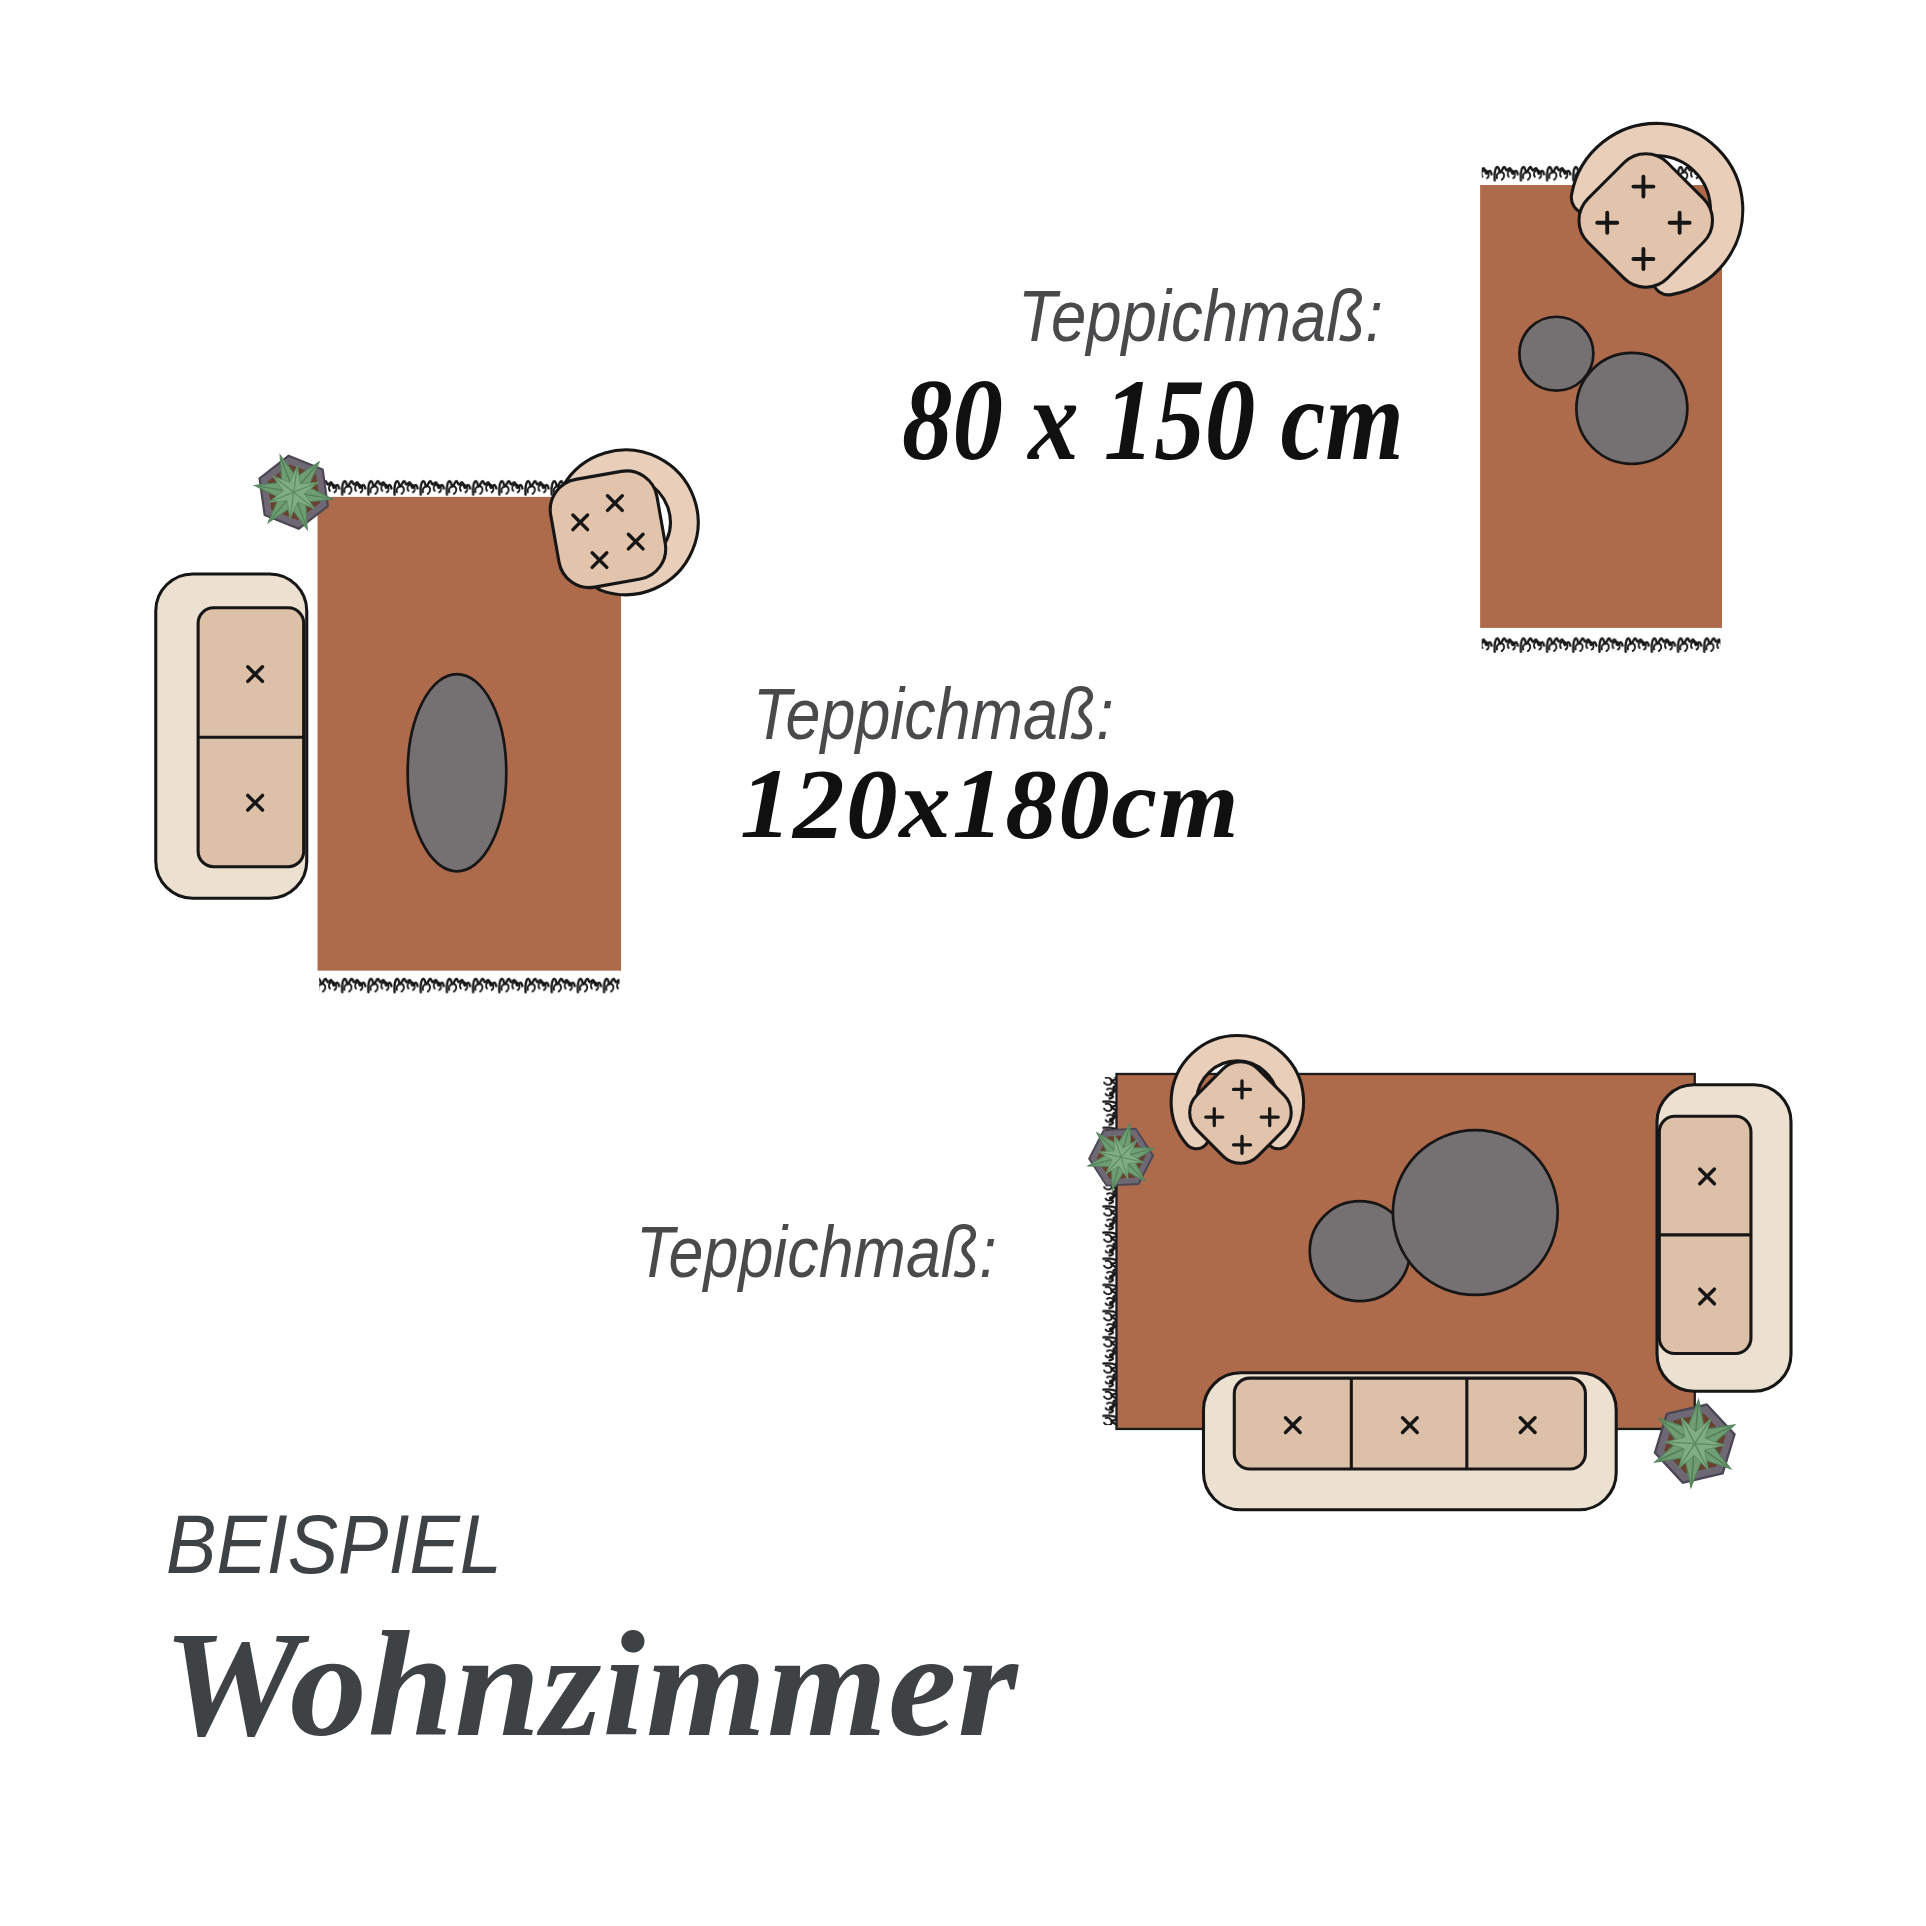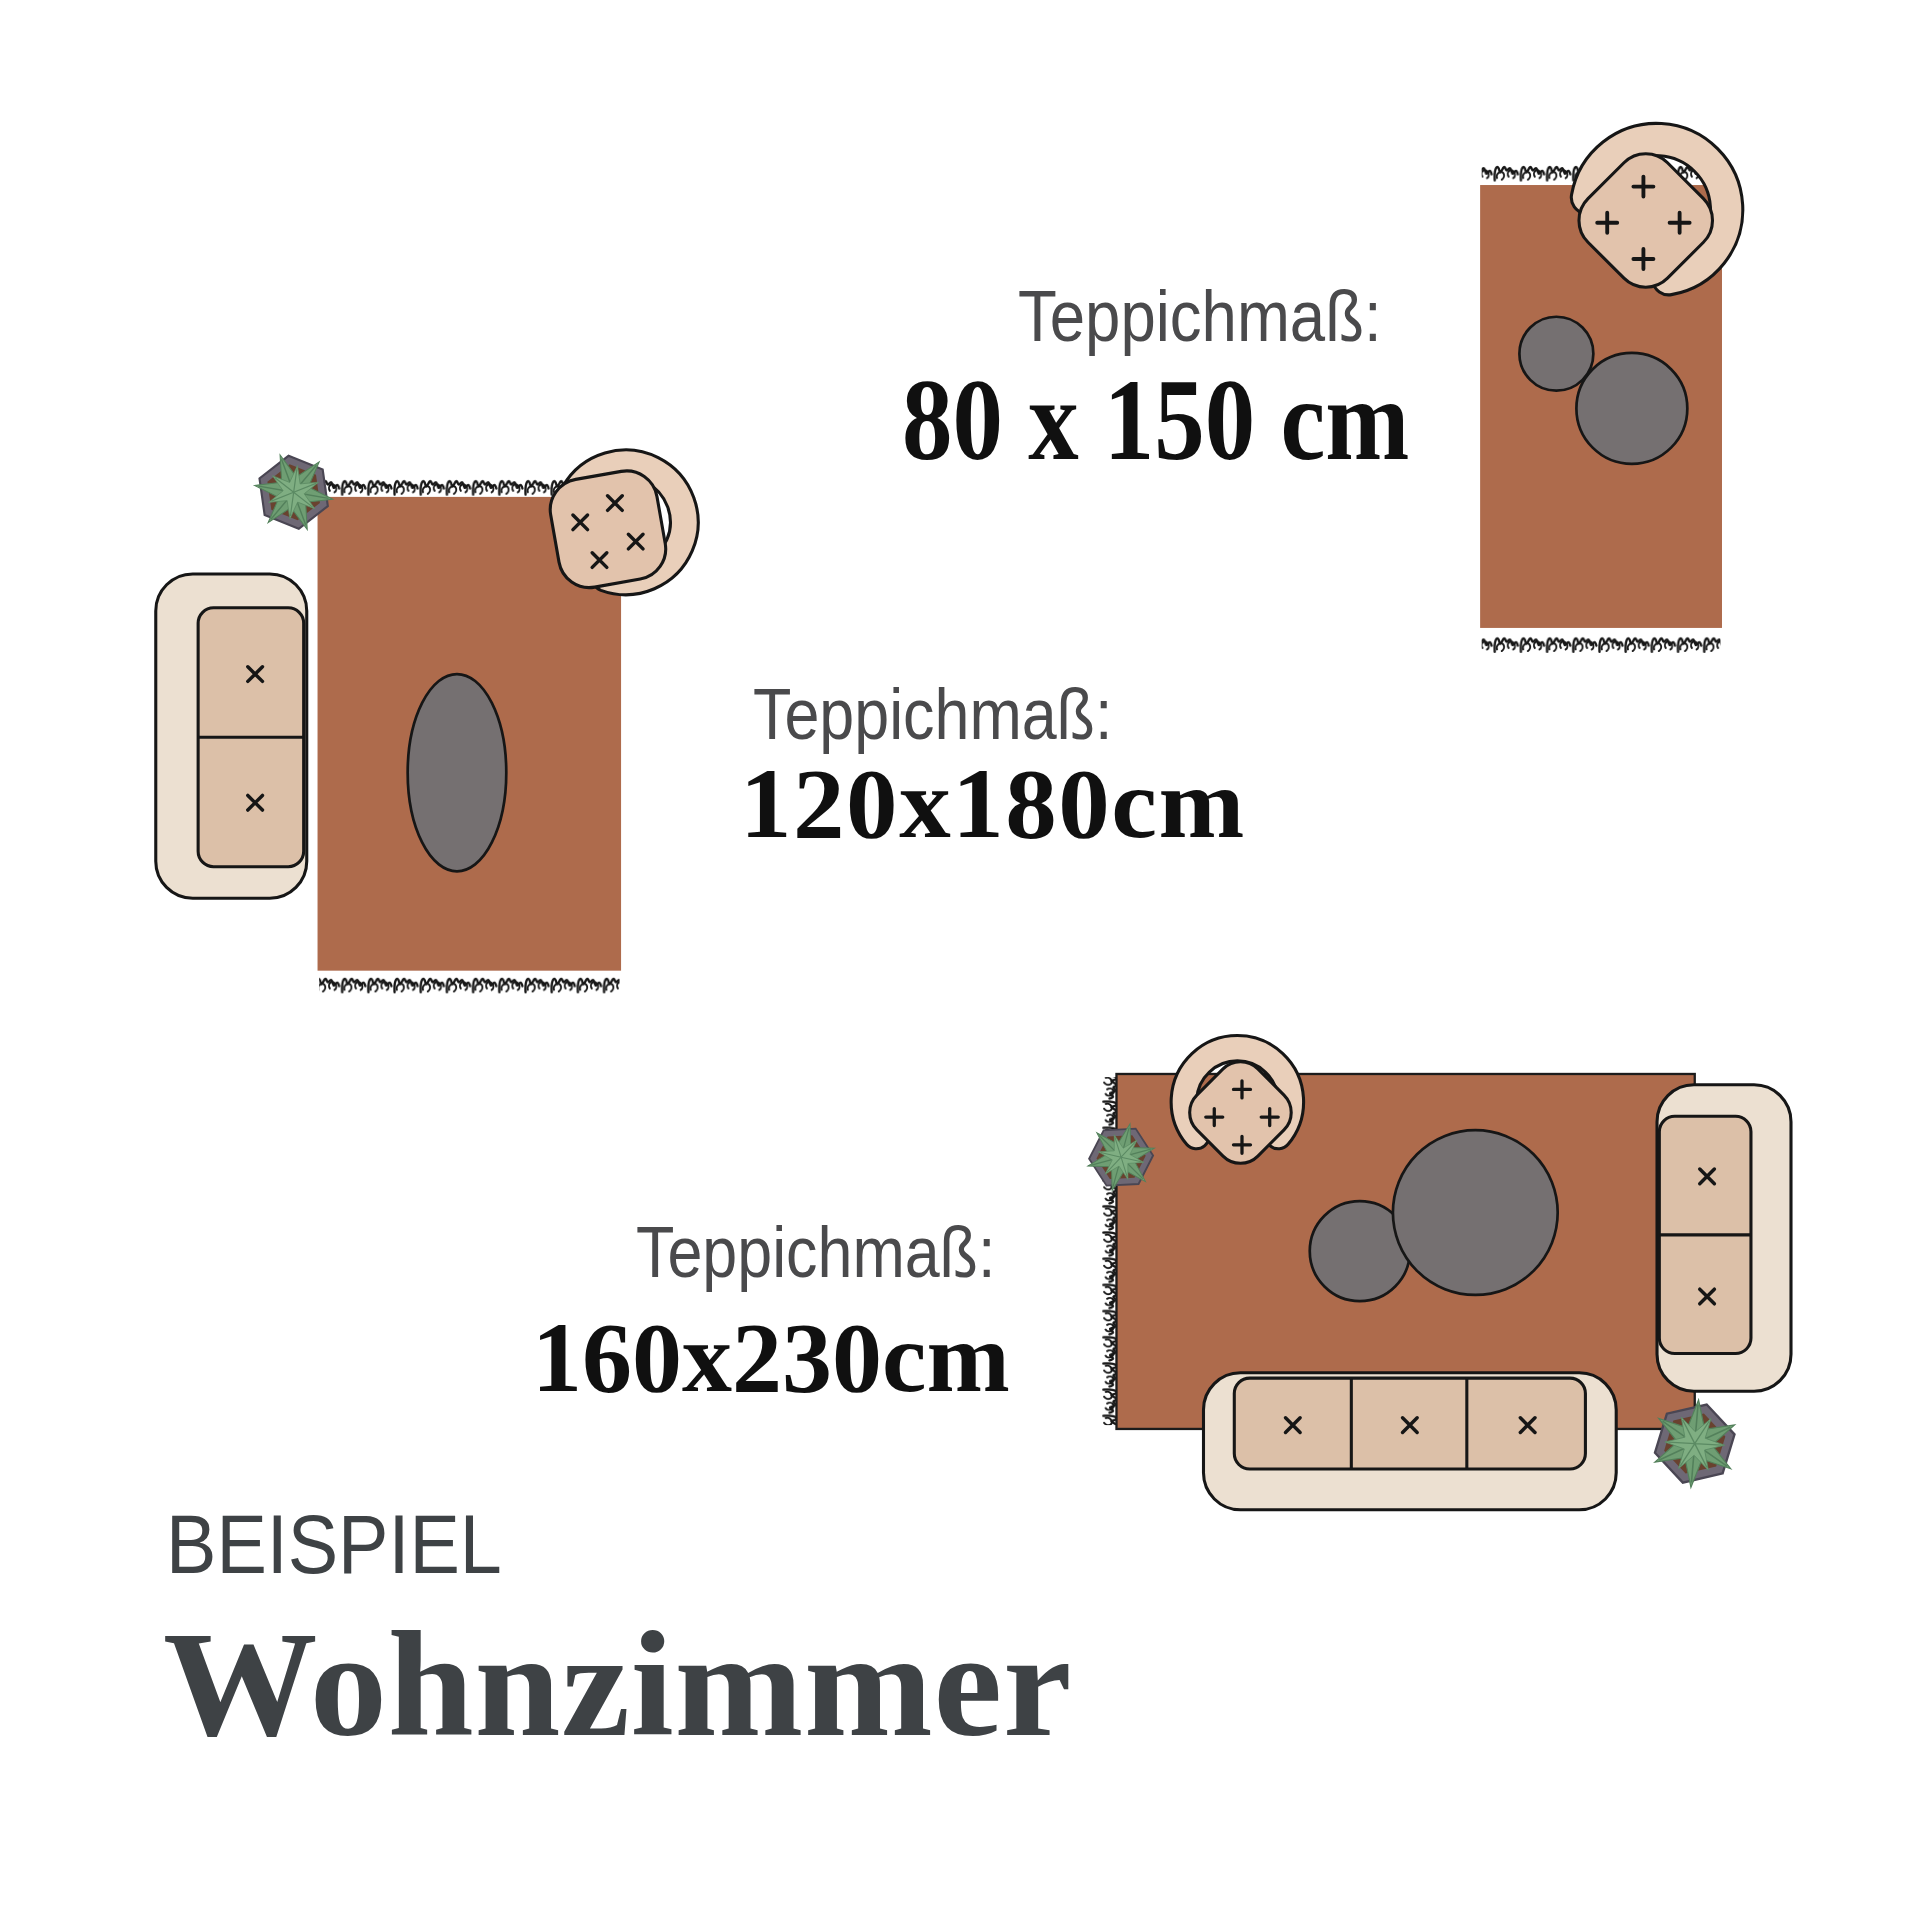--- a/index.html
+++ b/index.html
@@ -1,17 +1,17 @@
 <!DOCTYPE html>
 <html style="font-size:12.3px"><head>
 <meta charset="utf-8">
 <style>
   html,body{margin:0;padding:0;background:#fff;}
   .canvas{position:relative;width:1926px;height:1926px;background:#fff;overflow:hidden;
-          font-family:"Liberation Sans",sans-serif;}
+          font-family:"Liberation Sans",sans-serif;font-style:italic;}
   .scene{position:absolute;}
   .t{position:absolute;white-space:nowrap;line-height:1;transform-origin:left top;}
   .lbl{font-family:"Liberation Sans",sans-serif;font-weight:400;color:#4a4a4c;letter-spacing:0px;}
   .big{font-family:"Liberation Serif","DejaVu Serif",serif;font-weight:700;color:#101010;}
   .eyebrow{font-family:"Liberation Sans",sans-serif;font-weight:400;color:#3e4245;}
   .title{font-family:"Liberation Serif","DejaVu Serif",serif;font-weight:700;color:#3e4245;}
   .mk{stroke:#161616;stroke-width:5;stroke-linecap:round;fill:none;}
   .mks{stroke:#161616;stroke-width:4.5;stroke-linecap:round;fill:none;}
   .outline{stroke:#161616;stroke-width:4;}
   svg{display:block;}
@@ -135,19 +135,18 @@
     <use href="#plantG" transform="translate(2200,1874) scale(1.02) rotate(35)"></use>
   </svg>
 
   <div class="t lbl" style="left:1018px;top:279px;font-size:73px;transform:scaleX(.87)">Teppichmaß:</div>
   <div class="t big" style="left:902px;top:362px;font-size:116px;transform:scaleX(.87)">80 x 150 cm</div>
 
   <div class="t lbl" style="left:753px;top:677px;font-size:73px;transform:scaleX(.86)">Teppichmaß:</div>
   <div class="t big" style="left:740px;top:754px;font-size:100px;letter-spacing:1.5px;transform:scaleX(1.03)">120x180cm</div>
 
   <div class="t lbl" style="left:636px;top:1215px;font-size:73px;transform:scaleX(.86)">Teppichmaß:</div>
-  <div class="t big" style="left:532px;top:1308px;font-size:100px;transform:scaleX(1.0)">160x230cm</div>
 
   <div class="t eyebrow" style="left:166px;top:1503px;font-size:83px;transform:scaleX(.91)">BEISPIEL</div>
   <div class="t title" style="left:163px;top:1609px;font-size:150px;letter-spacing:0.8px;transform:scaleX(1.03)">Wohnzimmer</div>
 
 </div>
 
 
 </body></html>

